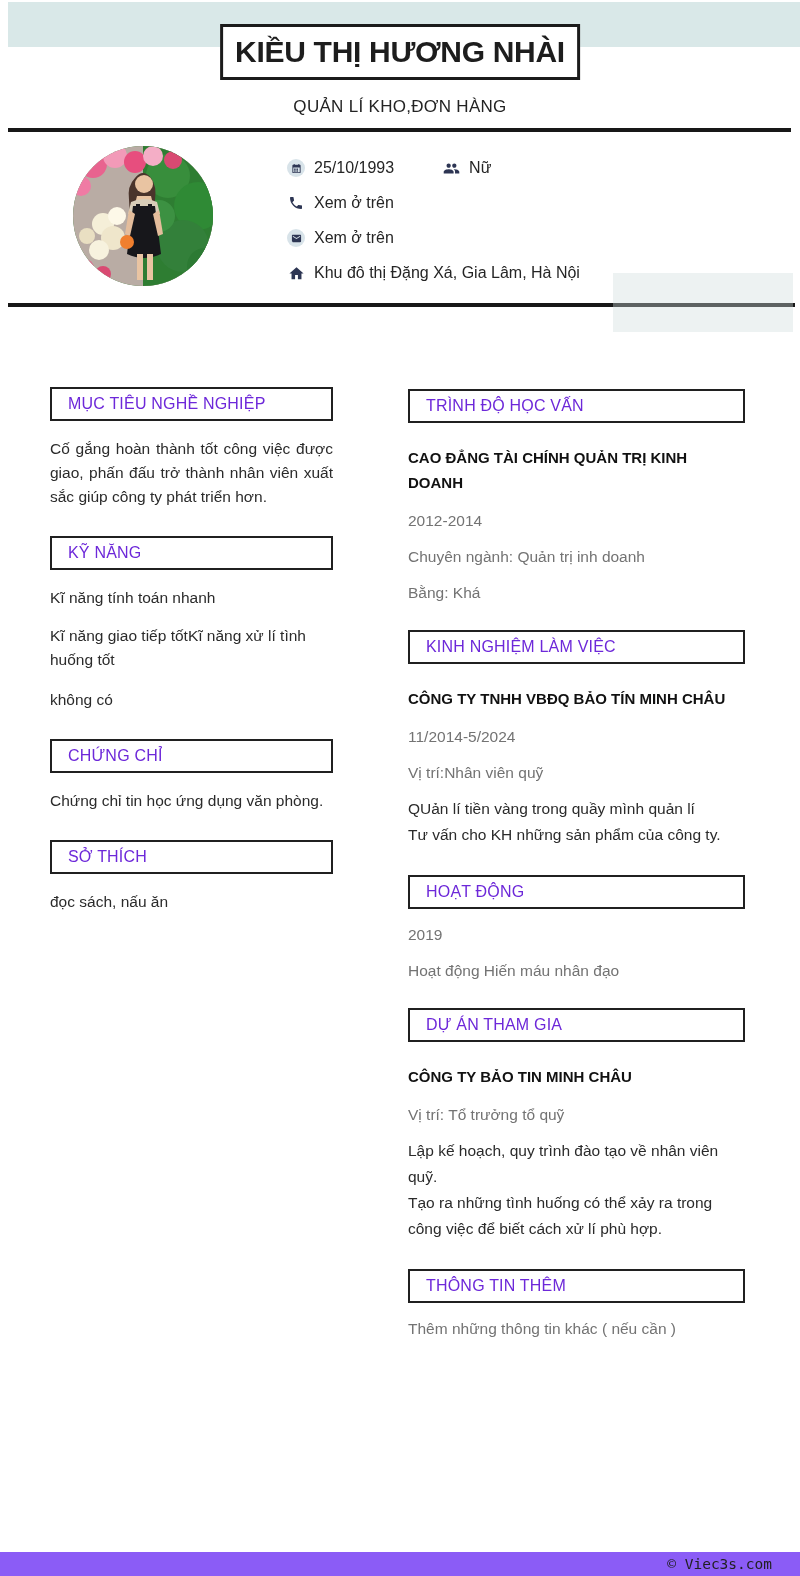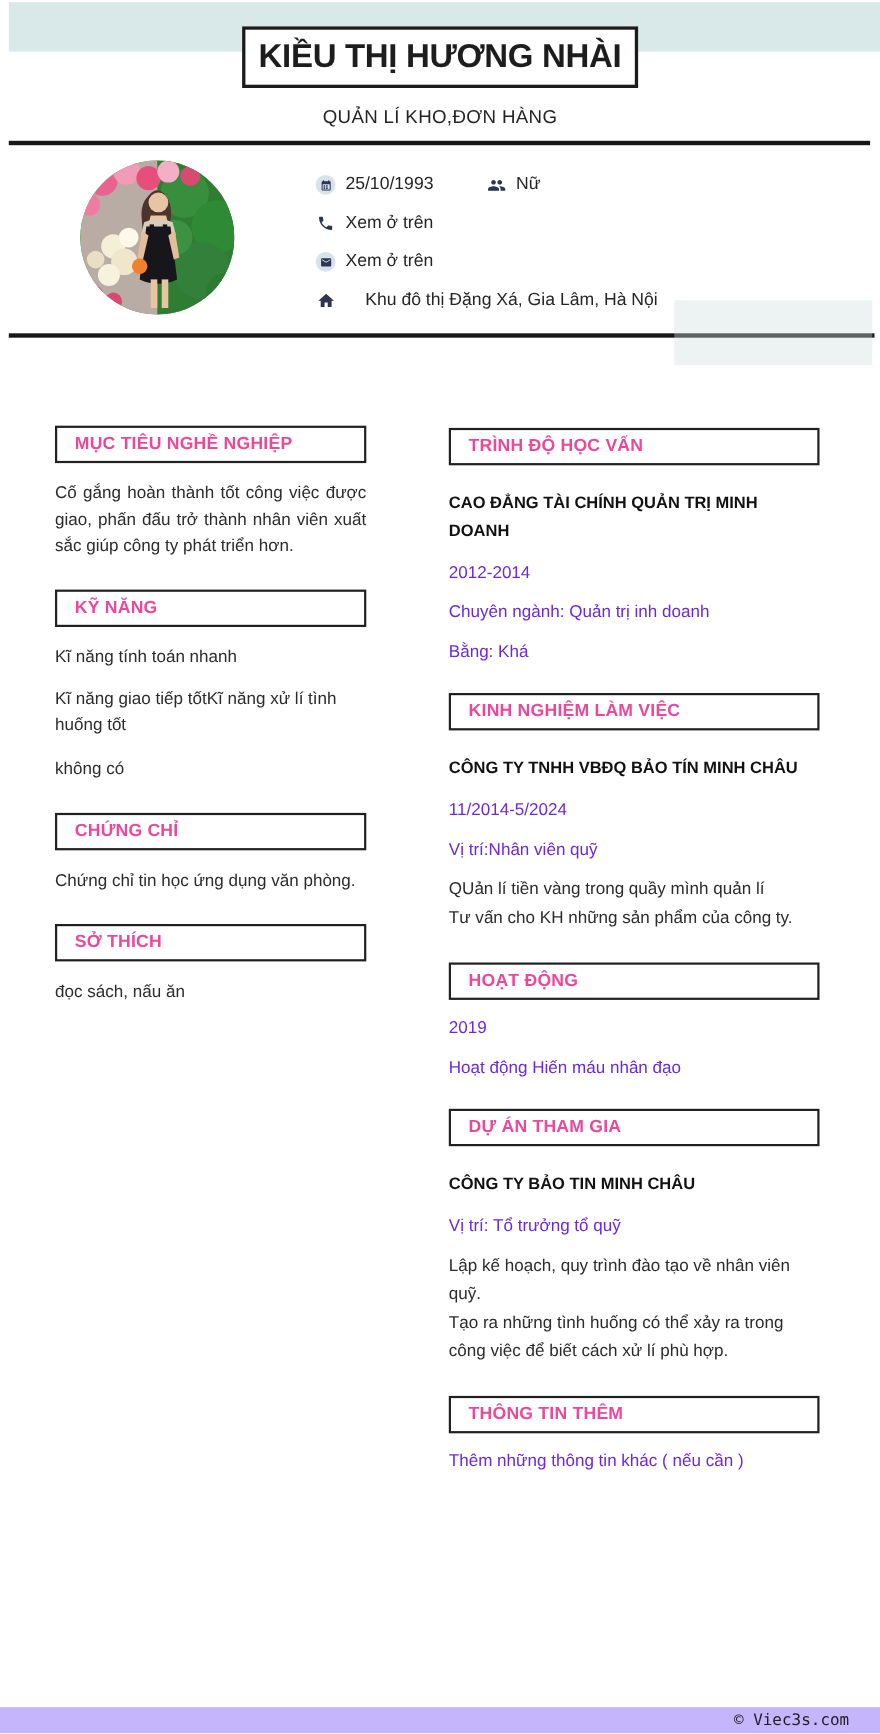--- a/index.html
+++ b/index.html
@@ -27,48 +27,48 @@
   .corner-box { position:absolute; left:613px; top:273px; width:180px; height:59px; background:rgba(208,221,221,0.38); }
 
   .photo {
     position:absolute; left:73px; top:146px; width:140px; height:140px;
     border-radius:50%; overflow:hidden; background:#3f7a3a;
   }
   .photo svg { display:block; width:140px; height:140px; }
 
   .contact { position:absolute; left:287px; top:159px; width:480px; }
   .contact-row { display:flex; align-items:center; margin-bottom:17px; height:18px; }
-  .contact-row:last-child { margin-bottom:0;gap:18px; }
+  .contact-row:last-child { margin-bottom:0; }
   .c-icon { width:18px; height:18px; display:flex; align-items:center; justify-content:center; flex:0 0 18px; }
   .c-icon.bg { background:#d8e3e9; border-radius:50%; }
   .c-text { margin-left:9px; font-size:16px; color:#252525; }
   .gender-group { display:flex; align-items:center; margin-left:48px; }
 
   .col { position:absolute; }
   .col-left  { left:50px; top:387px; width:283px; }
   .col-right { left:408px; top:389px; width:337px; }
 
   .sec-head {
     border:2px solid #202020; height:34px; display:flex; align-items:center;
     padding-left:16px; background:#fff;
-    font-size:16px; font-weight:bold; letter-spacing:0.2px; color:#ec4899;
+    font-size:16px; font-weight:normal; letter-spacing:0.2px; color:#6d28d9;
   }
   .gap-top { margin-top:27px; }
 
   .body-text { font-size:15.5px; line-height:24px; margin-top:16px; color:#2b2b2b; }
   .just { text-align:justify; }
   .skill-line { margin-top:14px; }
 
   .entry-company { font-size:15px; font-weight:bold; line-height:25px; margin-top:22px; color:#111; }
-  .entry-line { font-size:15.5px; margin-top:16px; line-height:20px; color:#6d28d9; }
+  .entry-line { font-size:15.5px; margin-top:16px; line-height:20px; color:#737373; }
   .entry-desc { font-size:15.5px; line-height:26px; margin-top:13px; color:#2b2b2b; }
 
   .footer-band {
     position:absolute; left:0; top:1552px; width:800px; height:24px;
-    background:#c4b5fd; display:flex; align-items:center; justify-content:flex-end;
+    background:#8b5cf6; display:flex; align-items:center; justify-content:flex-end;
     padding-right:28px;
     font-family:"DejaVu Sans Mono","Liberation Mono",monospace;
     font-size:14.5px; color:#1f1f1f;
   }
   .icon-navy { fill:#2d3553; }
 </style>
 </head>
 <body>
 
 <div class="page">
@@ -175,21 +175,21 @@
 
     <div class="sec-head gap-top">CHỨNG CHỈ</div>
     <div class="body-text just">Chứng chỉ tin học ứng dụng văn phòng.</div>
 
     <div class="sec-head gap-top">SỞ THÍCH</div>
     <div class="body-text">đọc sách, nấu ăn</div>
   </div>
 
   <div class="col col-right">
     <div class="sec-head">TRÌNH ĐỘ HỌC VẤN</div>
-    <div class="entry-company">CAO ĐẲNG TÀI CHÍNH QUẢN TRỊ MINH DOANH</div>
+    <div class="entry-company">CAO ĐẲNG TÀI CHÍNH QUẢN TRỊ KINH DOANH</div>
     <div class="entry-line">2012-2014</div>
     <div class="entry-line">Chuyên ngành: Quản trị inh doanh</div>
     <div class="entry-line">Bằng: Khá</div>
 
     <div class="sec-head gap-top">KINH NGHIỆM LÀM VIỆC</div>
 
     <div>
       <div class="entry-company">CÔNG TY TNHH VBĐQ BẢO TÍN MINH CHÂU</div>
       <div class="entry-line">11/2014-5/2024</div>
       <div class="entry-line">Vị trí:Nhân viên quỹ</div>

